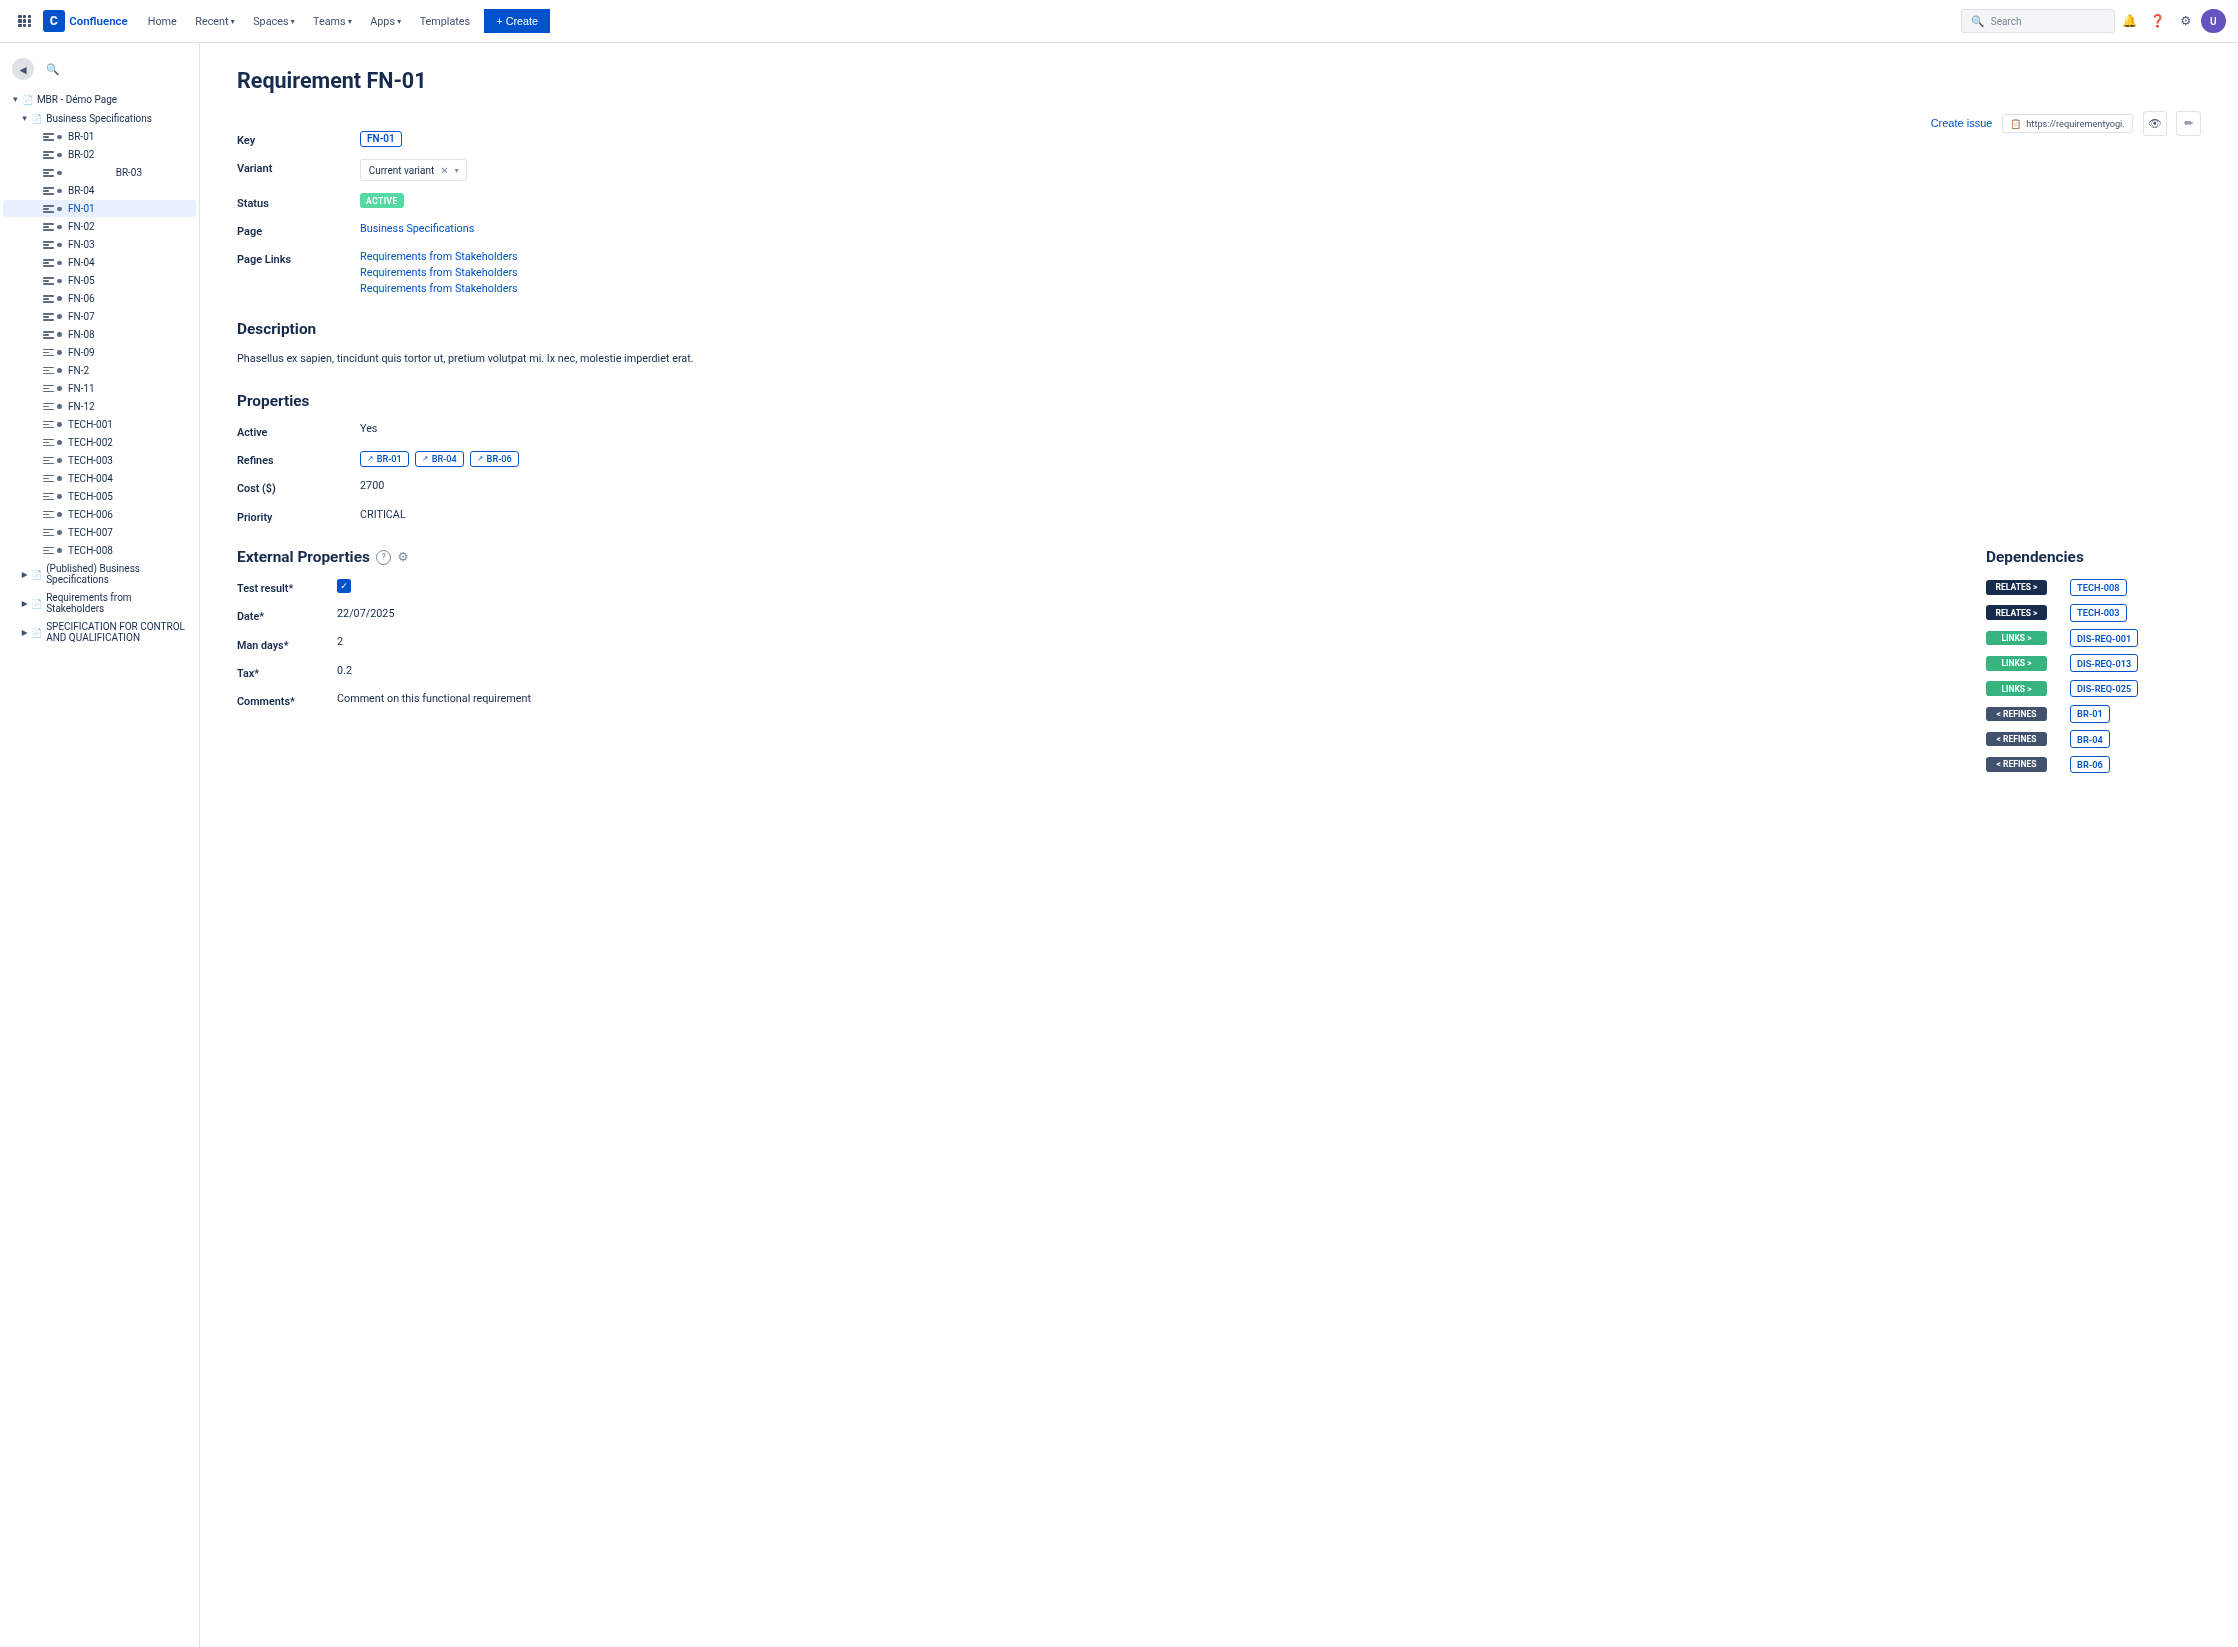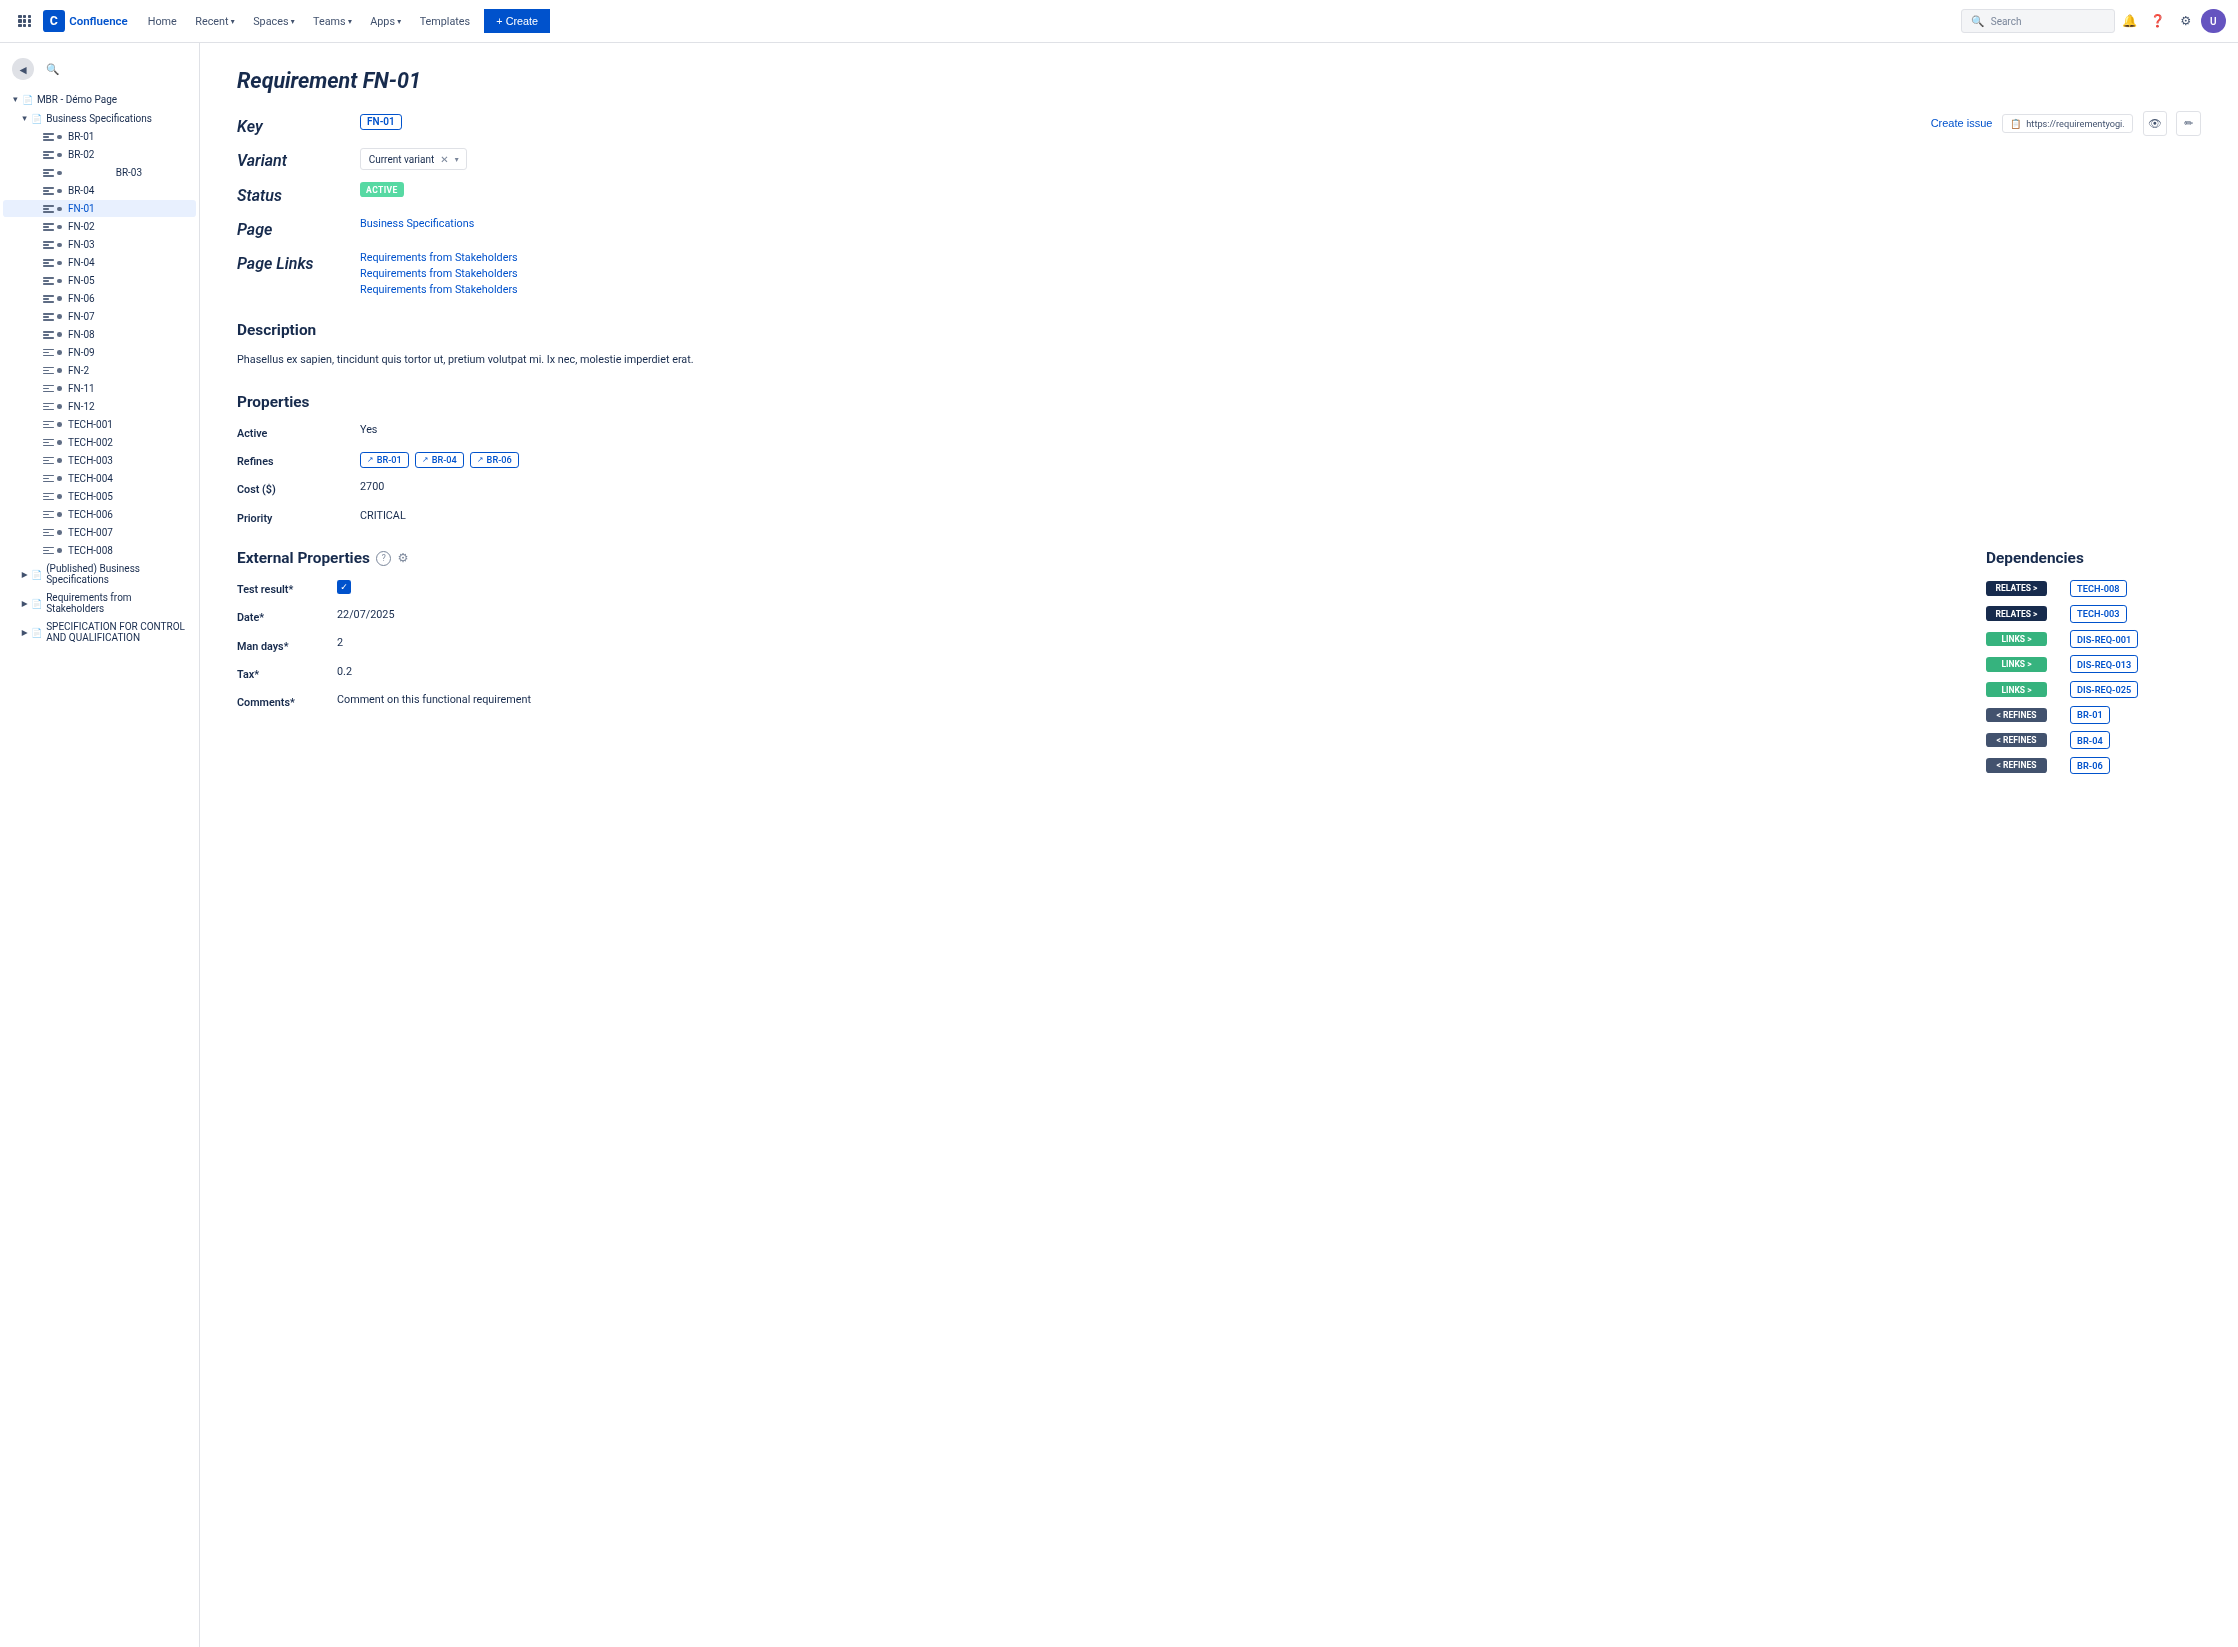--- a/index.html
+++ b/index.html
@@ -199,40 +199,38 @@
     .main-content {
       flex: 1;
       overflow-y: auto;
       padding: 24.6px 37px;
     }
 
     .page-title {
       font-size: 21.5px;
       font-weight: 700;
       color: #172b4d;
-      margin-bottom: 21px;
-      font-style: italic;
+      margin-bottom: 38px;
     }
 
     .fields-table {
       margin-bottom: 24.6px;
     }
     .field-row {
       display: flex;
       align-items: flex-start;
       margin-bottom: 12.3px;
     }
     .field-label {
       width: 123px;
       min-width: 123px;
       font-weight: 600;
       color: #172b4d;
-      font-size: 16px;
+      font-size: 11px;
       padding-top: 3.1px;
-      font-style: italic;
     }
     .field-value {
       flex: 1;
       font-size: 10.8px;
     }
 
     .key-badge {
       display: inline-block;
       border: 1.5px solid #0052cc;
       border-radius: 3.1px;

